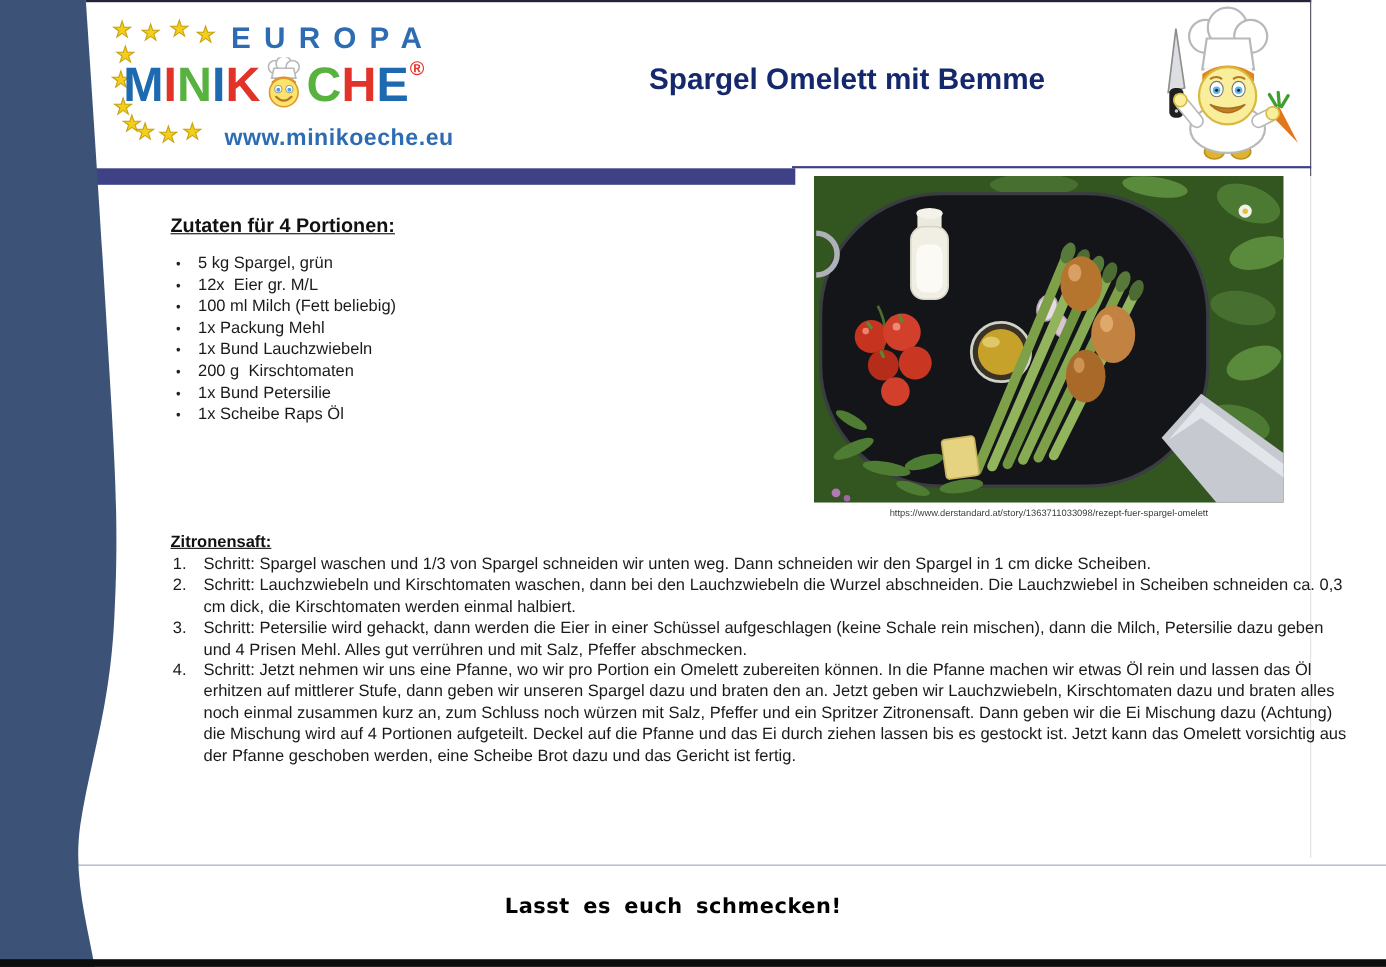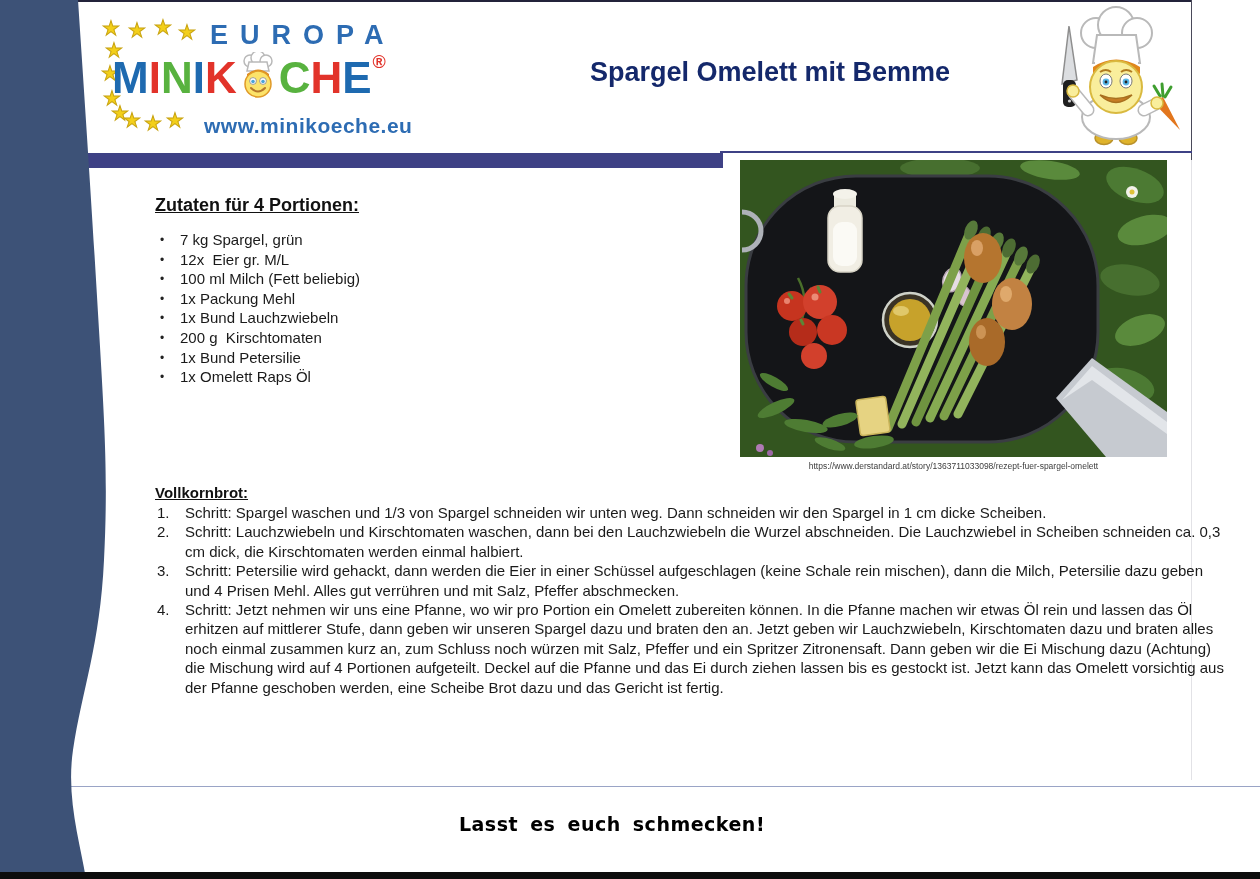--- a/index.html
+++ b/index.html
@@ -155,28 +155,28 @@
     <circle cx="78" cy="78" r="1.4" fill="#222"></circle>
     <path d="M52,91 Q68,106 84,91 Q68,98 52,91 Z" fill="#c77d24" stroke="#a8701e" stroke-width="1.5"></path>
   </svg>
 
   <div id="divider-bar"></div>
   <div id="divider-line"></div>
 
   <div id="ingredients">
     <h2>Zutaten für 4 Portionen:</h2>
     <ul>
-        <li>7 kg Spargel, grün</li>
+        <li>5 kg Spargel, grün</li>
         <li>12x  Eier gr. M/L</li>
         <li>100 ml Milch (Fett beliebig)</li>
         <li>1x Packung Mehl</li>
         <li>1x Bund Lauchzwiebeln</li>
         <li>200 g  Kirschtomaten</li>
         <li>1x Bund Petersilie</li>
-        <li>1x Omelett Raps Öl</li>
+        <li>1x Scheibe Raps Öl</li>
       </ul>
   </div>
 
   <svg id="photo" width="427" height="297" viewBox="0 0 427 297">
     <rect x="0" y="0" width="427" height="297" fill="#33551f"></rect>
 
     <ellipse cx="395" cy="25" rx="30" ry="16" fill="#4c7a33" transform="rotate(20 395 25)"></ellipse>
     <ellipse cx="405" cy="70" rx="28" ry="14" fill="#5a8a3c" transform="rotate(-15 405 70)"></ellipse>
     <ellipse cx="390" cy="120" rx="30" ry="15" fill="#476f2f" transform="rotate(10 390 120)"></ellipse>
     <ellipse cx="400" cy="170" rx="26" ry="14" fill="#5a8a3c" transform="rotate(-20 400 170)"></ellipse>
@@ -249,21 +249,21 @@
       <ellipse cx="34" cy="222" rx="16" ry="5" transform="rotate(30 34 222)"></ellipse>
       <ellipse cx="134" cy="282" rx="20" ry="6" transform="rotate(-8 134 282)"></ellipse>
       <ellipse cx="90" cy="284" rx="16" ry="5" transform="rotate(18 90 284)"></ellipse>
     </g>
     <circle cx="20" cy="288" r="4" fill="#b07ab5"></circle>
     <circle cx="30" cy="293" r="3" fill="#9d68a5"></circle>
   </svg>
   <div id="photo-caption">https://www.derstandard.at/story/1363711033098/rezept-fuer-spargel-omelett</div>
 
   <div id="preparation">
-    <h2>Vollkornbrot:</h2>
+    <h2>Zitronensaft:</h2>
     <ol>
         <li>Schritt: Spargel waschen und 1/3 von Spargel schneiden wir unten weg. Dann schneiden wir den Spargel in 1 cm dicke Scheiben.</li>
         <li>Schritt: Lauchzwiebeln und Kirschtomaten waschen, dann bei den Lauchzwiebeln die Wurzel abschneiden. Die Lauchzwiebel in Scheiben schneiden ca. 0,3 cm dick, die Kirschtomaten werden einmal halbiert.</li>
         <li>Schritt: Petersilie wird gehackt, dann werden die Eier in einer Schüssel aufgeschlagen (keine Schale rein mischen), dann die Milch, Petersilie dazu geben und 4 Prisen Mehl. Alles gut verrühren und mit Salz, Pfeffer abschmecken.</li>
         <li>Schritt: Jetzt nehmen wir uns eine Pfanne, wo wir pro Portion ein Omelett zubereiten können. In die Pfanne machen wir etwas Öl rein und lassen das Öl erhitzen auf mittlerer Stufe, dann geben wir unseren Spargel dazu und braten den an. Jetzt geben wir Lauchzwiebeln, Kirschtomaten dazu und braten alles noch einmal zusammen kurz an, zum Schluss noch würzen mit Salz, Pfeffer und ein Spritzer Zitronensaft. Dann geben wir die Ei Mischung dazu (Achtung) die Mischung wird auf 4 Portionen aufgeteilt. Deckel auf die Pfanne und das Ei durch ziehen lassen bis es gestockt ist. Jetzt kann das Omelett vorsichtig aus der Pfanne geschoben werden, eine Scheibe Brot dazu und das Gericht ist fertig.</li>
       </ol>
   </div>
 
   <div id="footer-line"></div>
   <div id="footer-message">Lasst es euch schmecken!</div>

